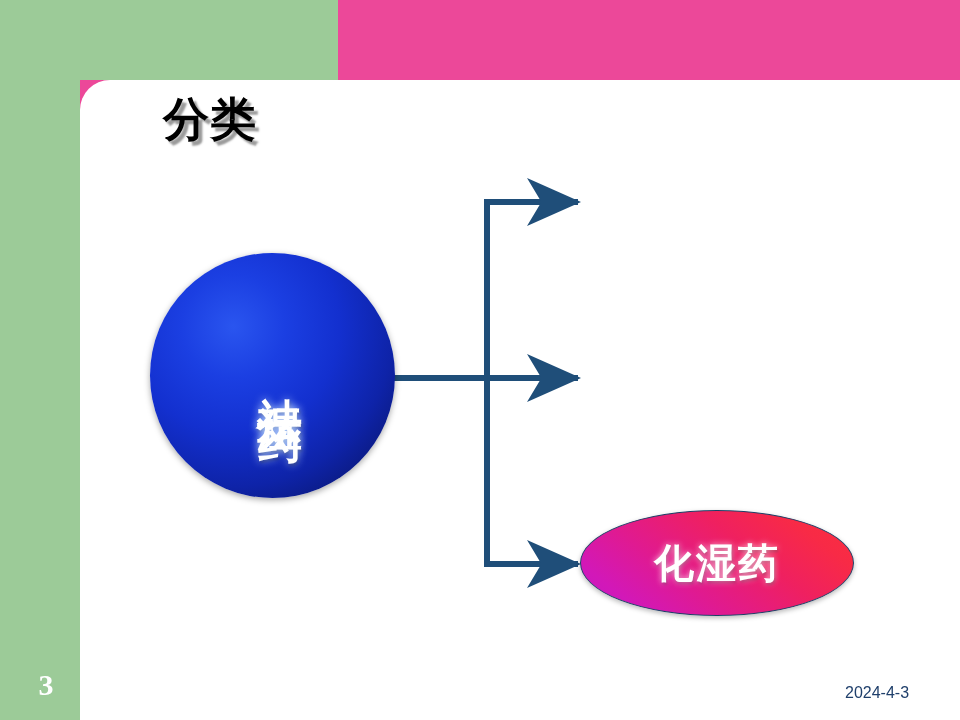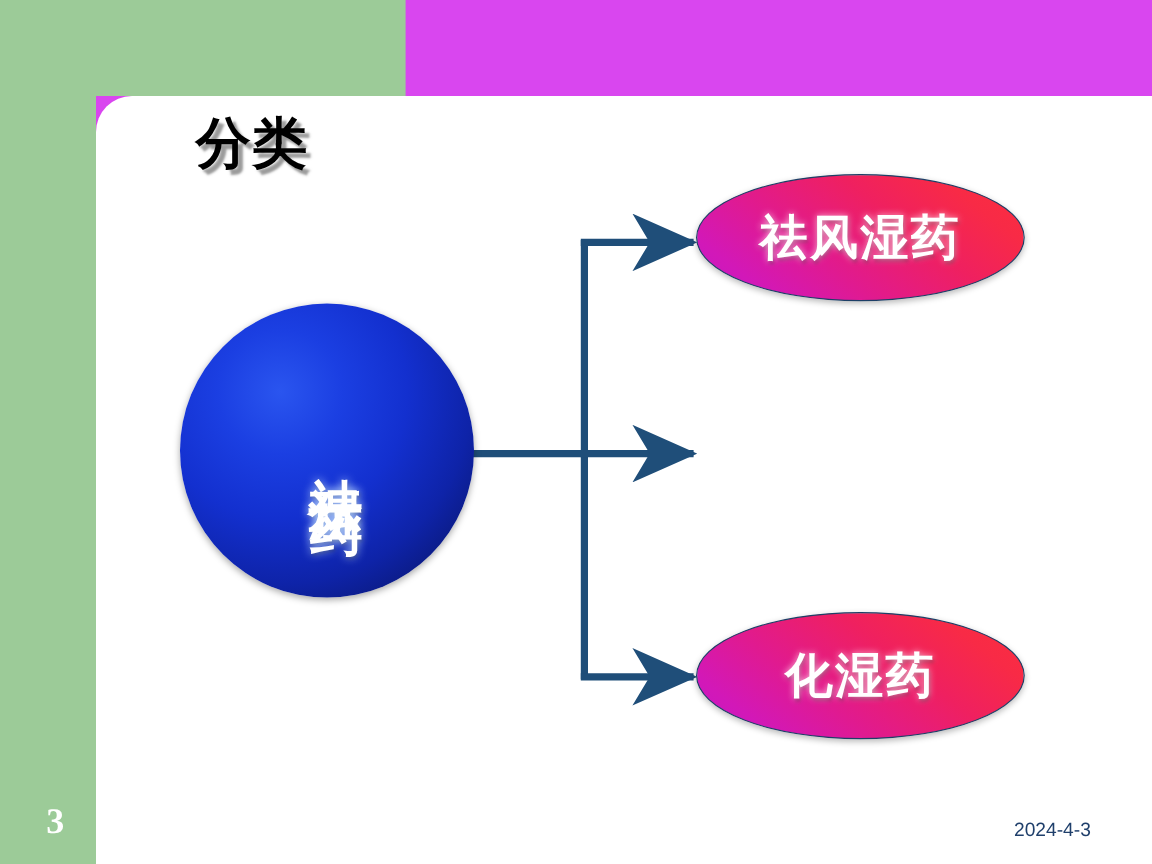--- a/index.html
+++ b/index.html
@@ -4,21 +4,21 @@
 <style>
   html, body {
     margin: 0;
     padding: 0;
     background: #ffffff;
   }
   #slide {
     position: relative;
     width: 960px;
     height: 720px;
-    background: #d946ef;
+    background: #ec4899;
     overflow: hidden;
     font-family: "Liberation Sans", "DejaVu Sans", sans-serif;
   }
 
   
   .green-top-block {
     position: absolute;
     left: 0;
     top: 0;
     width: 338px;
@@ -184,23 +184,20 @@
       <line x1="484" y1="202" x2="578" y2="202"></line>
       <line x1="484" y1="378" x2="578" y2="378"></line>
       <line x1="484" y1="564" x2="578" y2="564"></line>
     </g>
   </svg>
 
   <div class="center-node">
     <span class="center-node-label">祛湿药</span>
   </div>
 
-  <div class="leaf-node" id="leaf-0">
-    <span class="leaf-node-label">祛风湿药</span>
-  </div>
   <div class="leaf-node" id="leaf-2">
     <span class="leaf-node-label">化湿药</span>
   </div>
 
   <div class="page-number">3</div>
   <div class="footer-date">2024-4-3</div>
 
 </div>
 
 </body></html>

